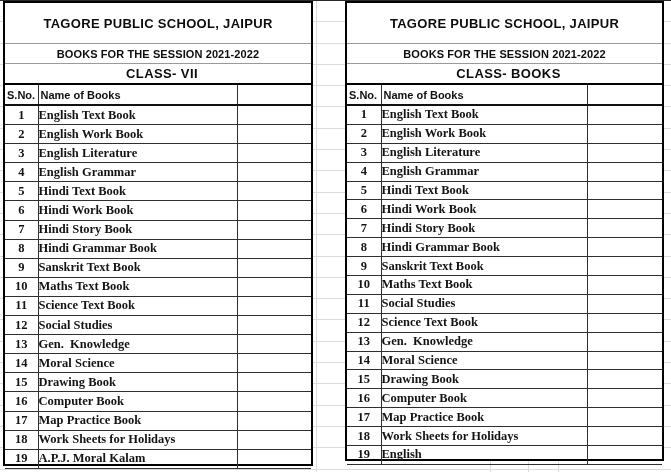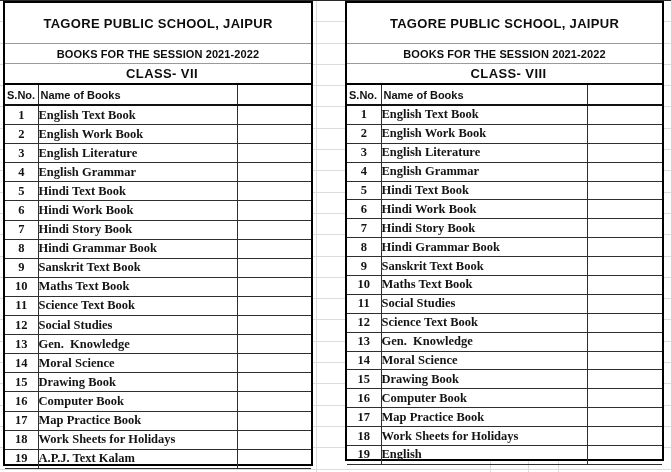--- a/index.html
+++ b/index.html
@@ -175,32 +175,32 @@
           <td class="name">Map Practice Book</td>
           <td class="extra"></td>
         </tr>
         <tr>
           <td class="num">18</td>
           <td class="name">Work Sheets for Holidays</td>
           <td class="extra"></td>
         </tr>
         <tr>
           <td class="num">19</td>
-          <td class="name">A.P.J. Text Kalam</td>
+          <td class="name">A.P.J. Moral Kalam</td>
           <td class="extra"></td>
         </tr>
       </tbody>
   </table>
 </div>
 
 <div class="block block-right">
   <div class="titles">
     <div class="t-row t-school">TAGORE PUBLIC SCHOOL, JAIPUR</div>
     <div class="t-row t-session">BOOKS FOR THE SESSION 2021-2022</div>
-    <div class="t-row t-class">CLASS- VIII</div>
+    <div class="t-row t-class">CLASS- BOOKS</div>
   </div>
   <table class="books">
     <colgroup>
         <col class="c-sno">
         <col class="c-name">
         <col class="c-extra">
       </colgroup>
     <thead>
       <tr>
         <th>S.No.</th>

